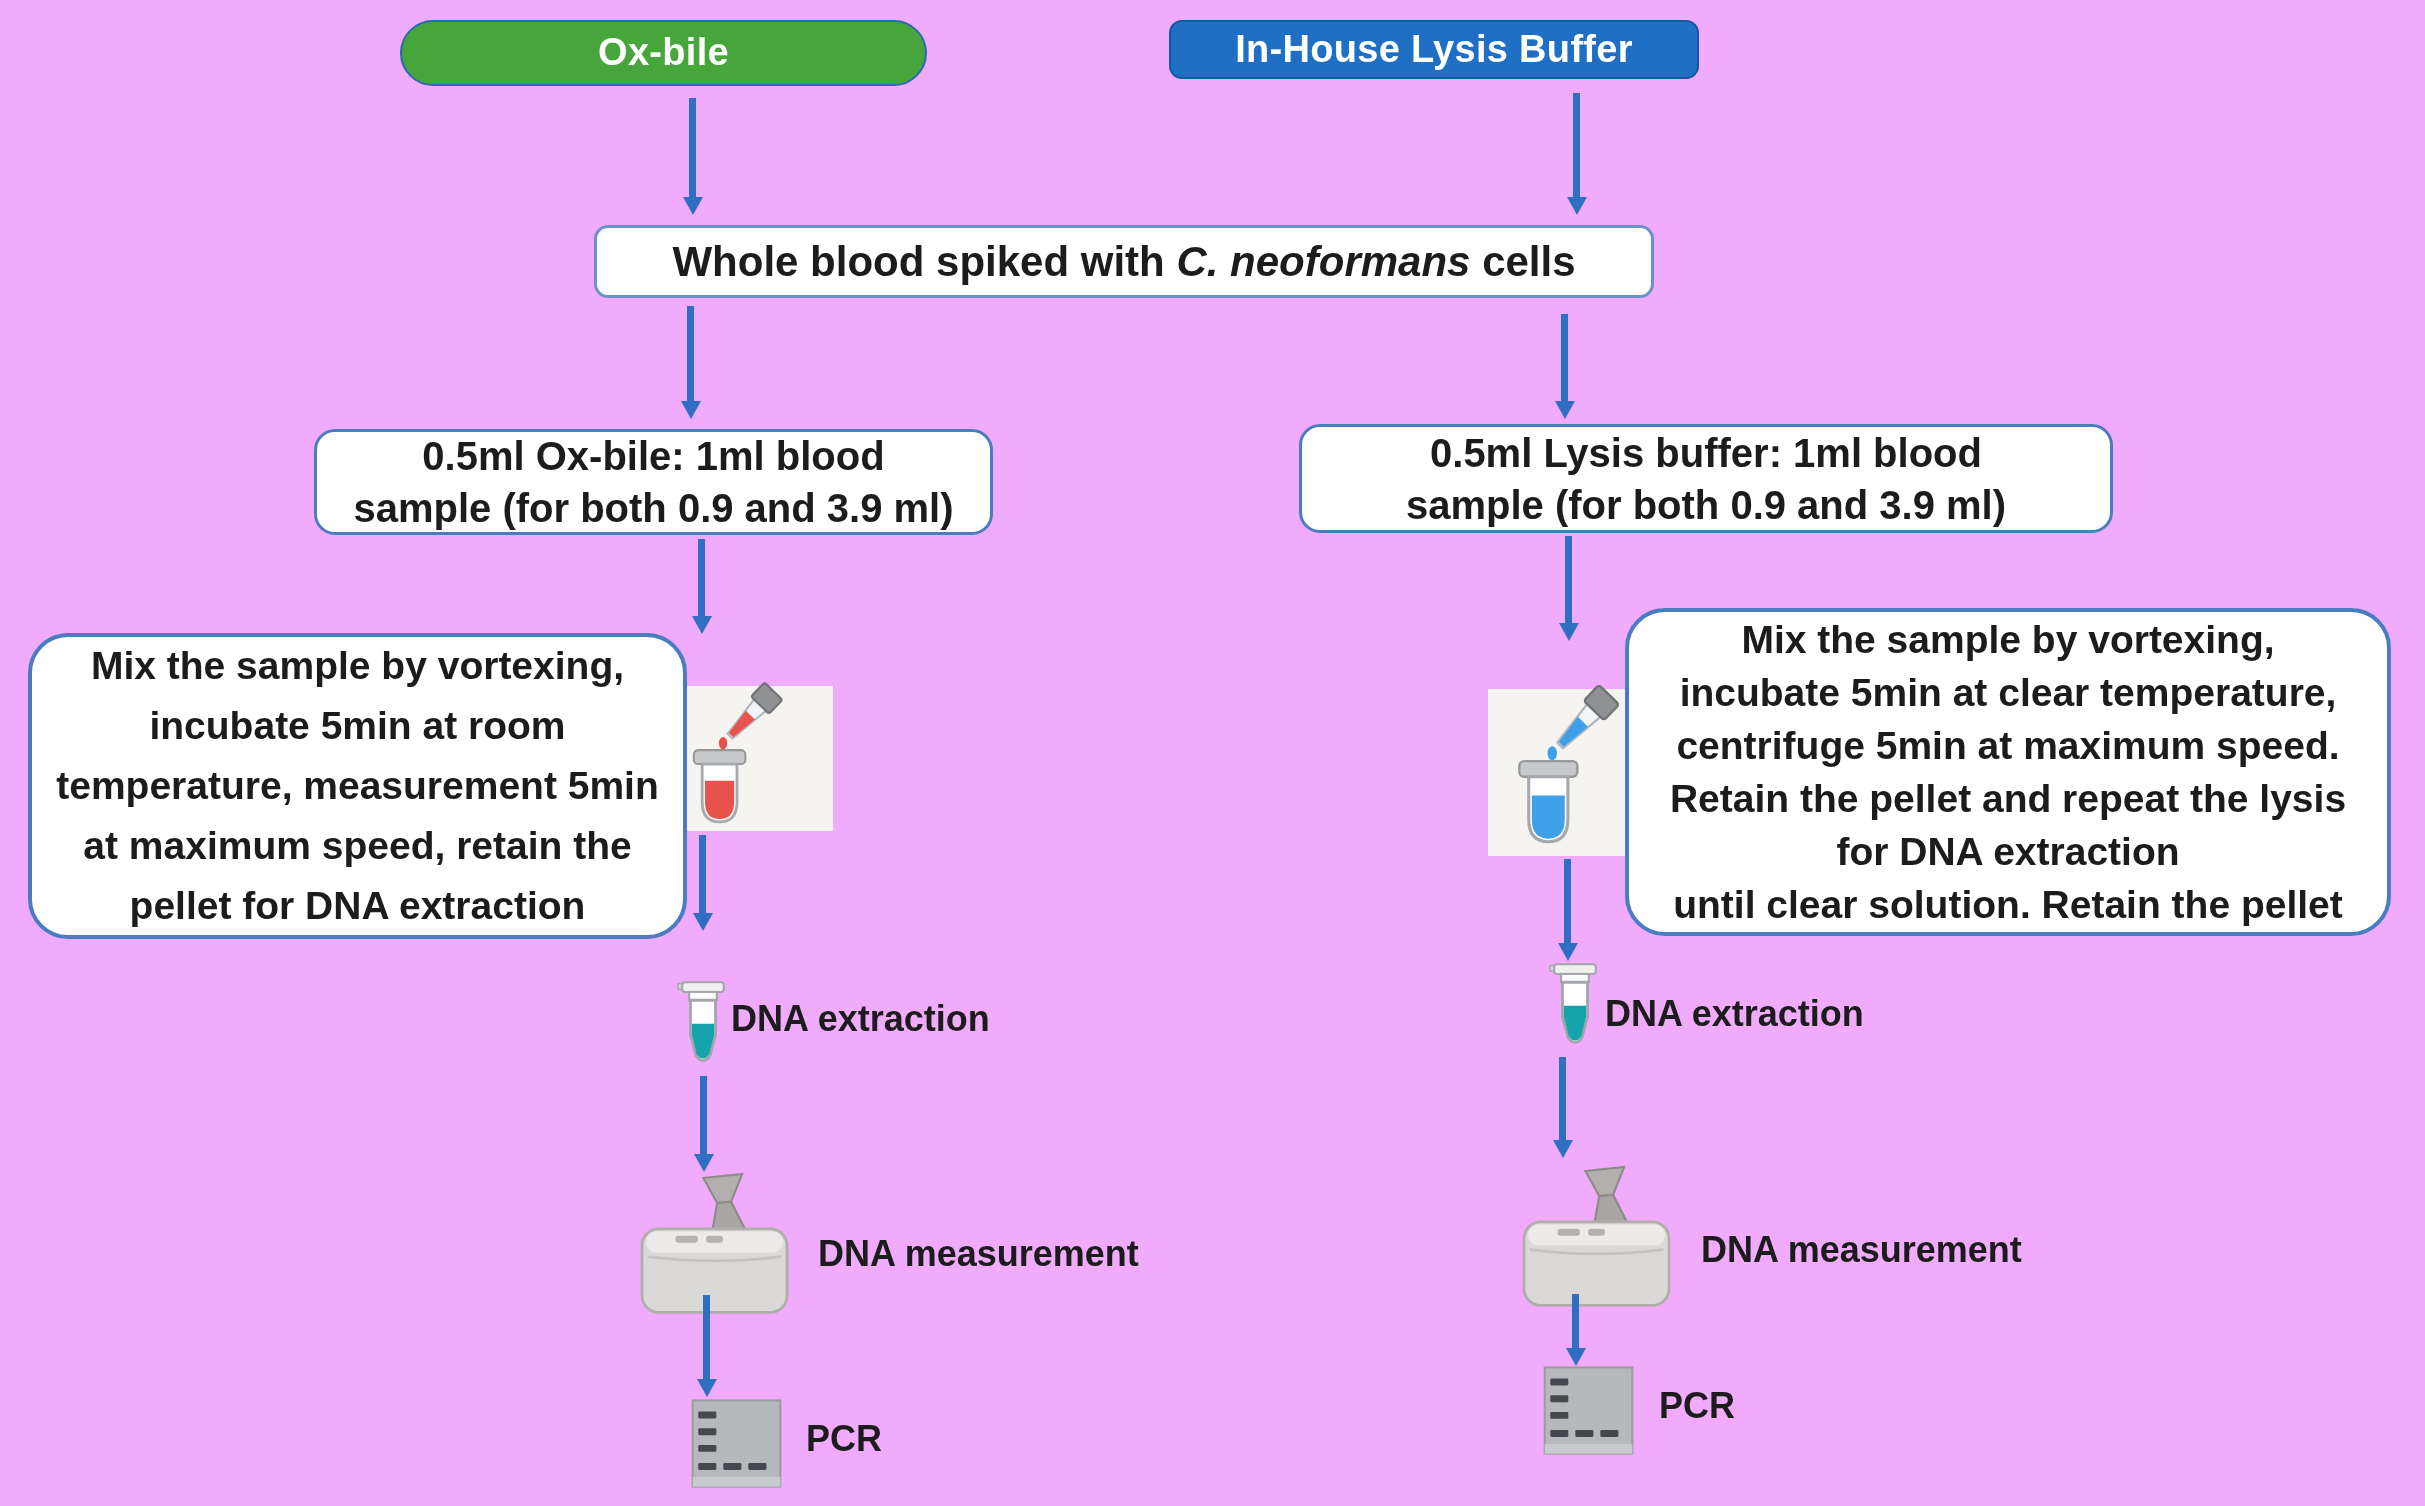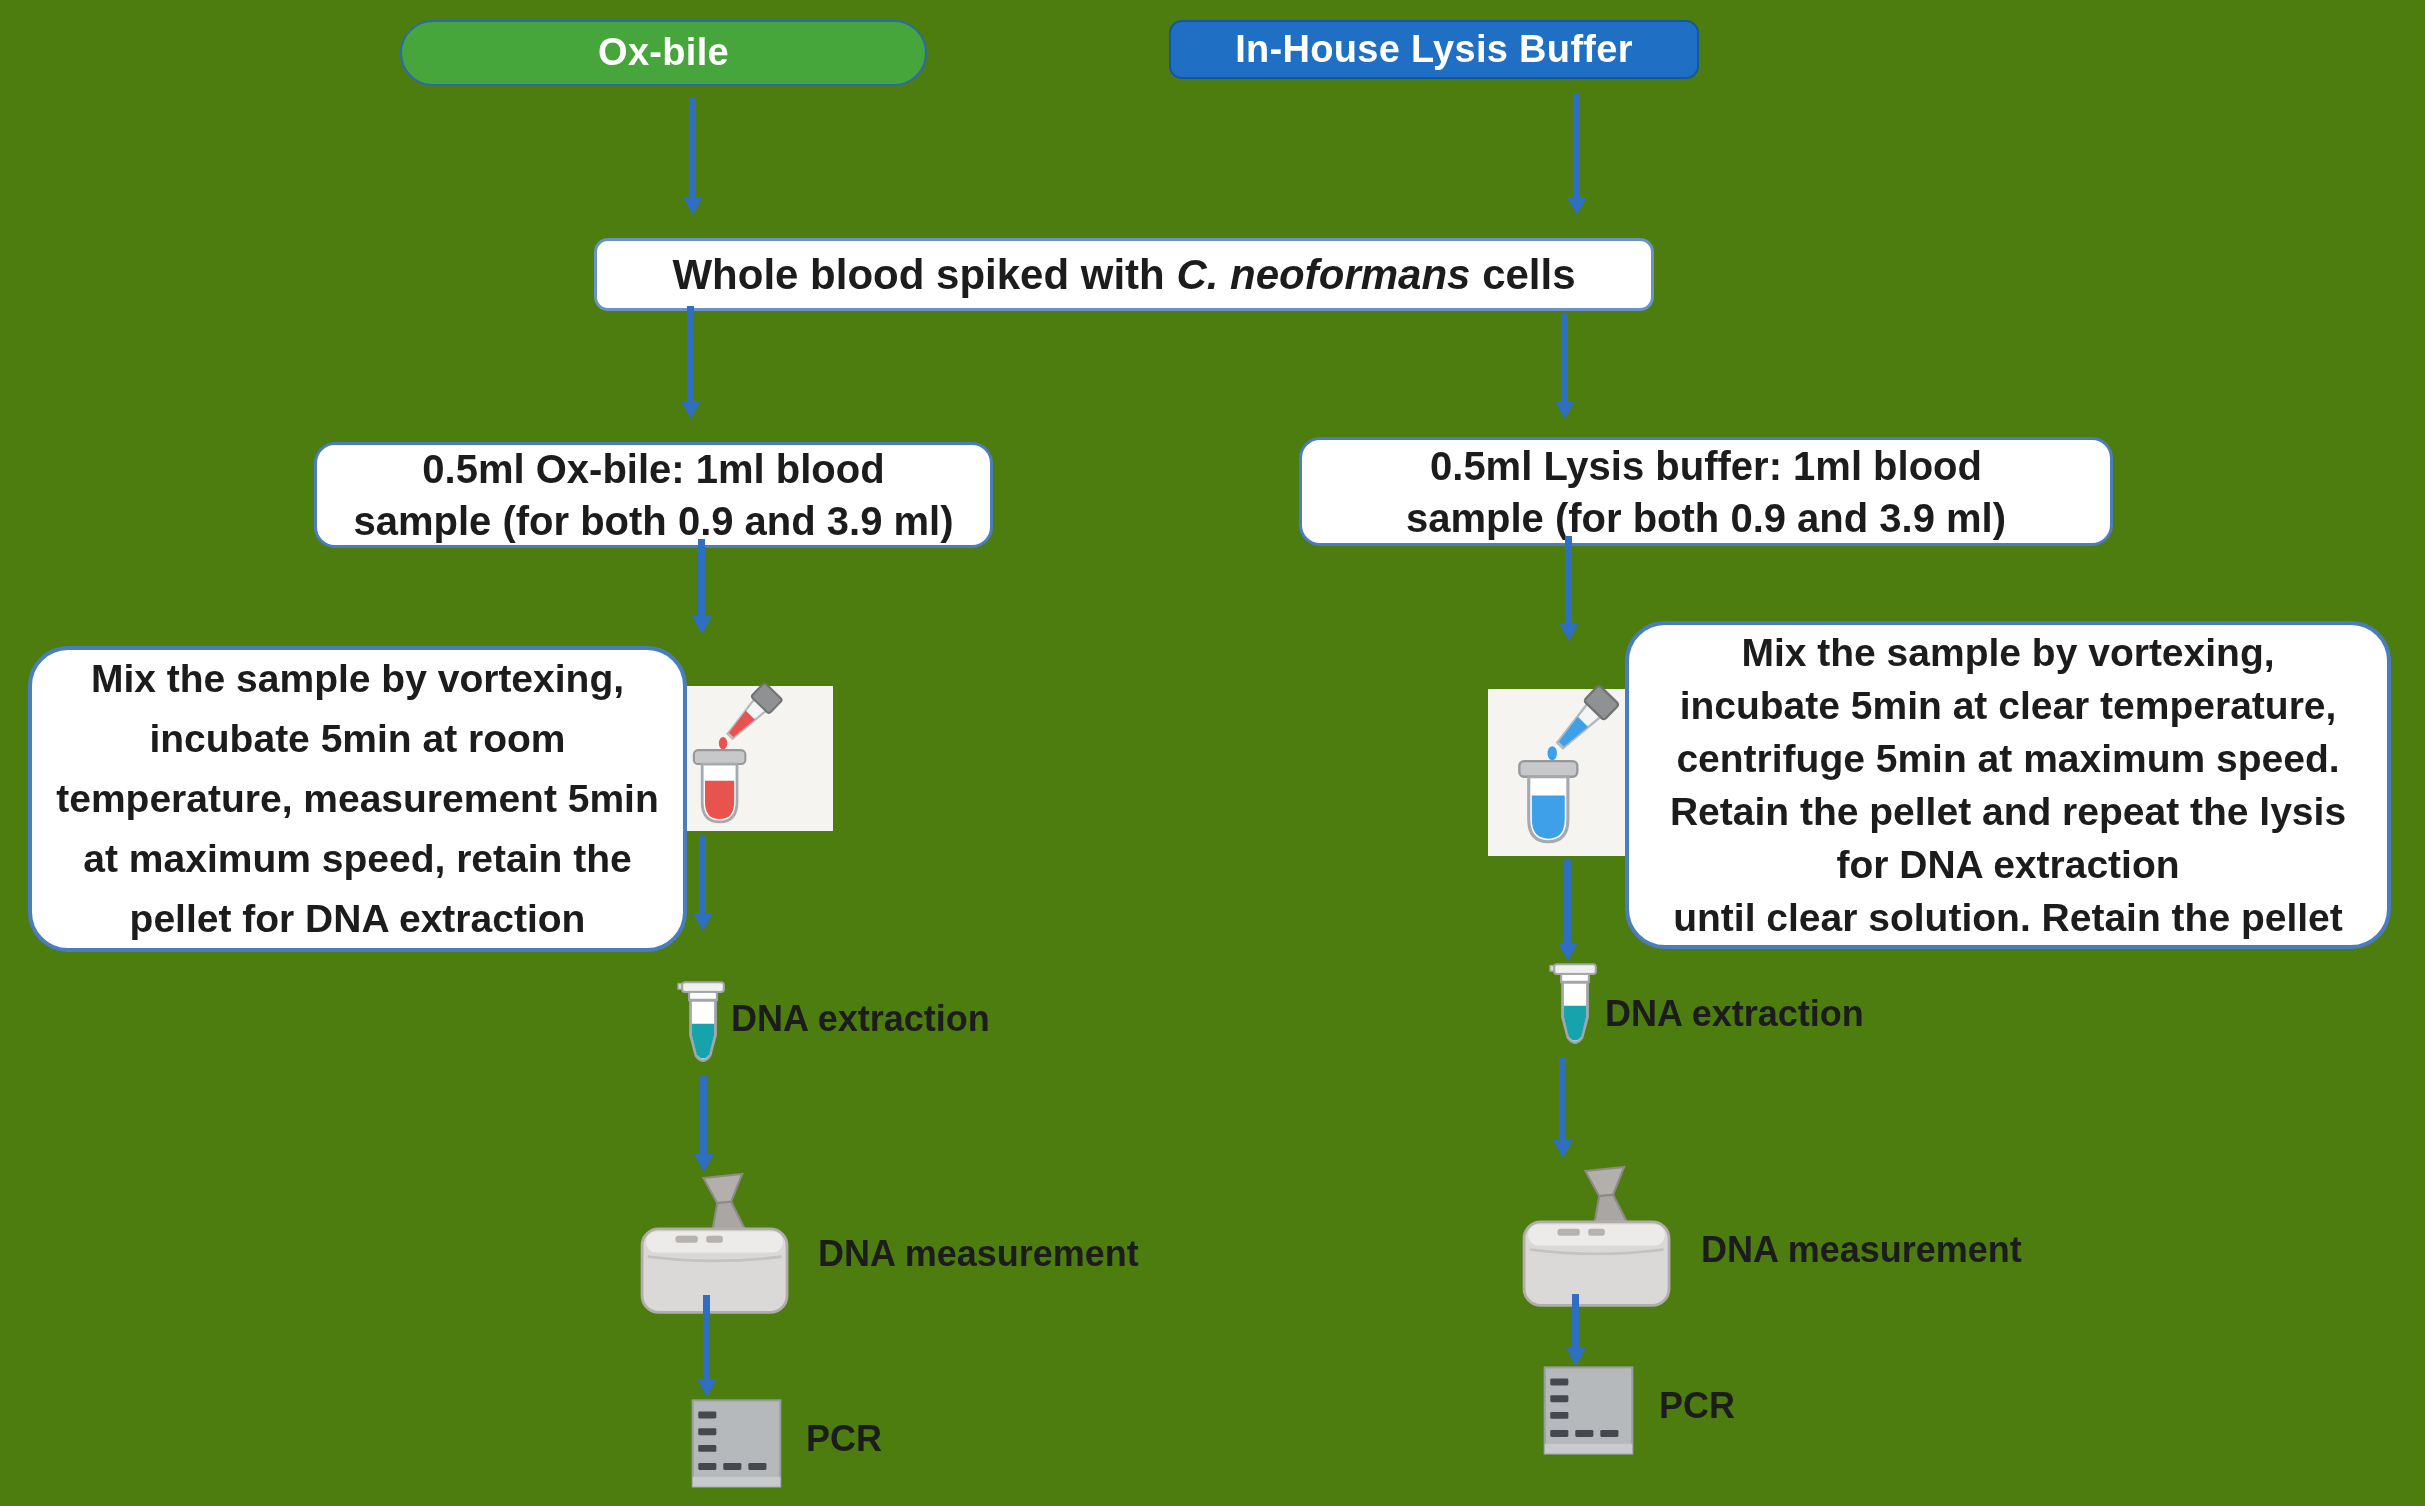--- a/index.html
+++ b/index.html
@@ -1,30 +1,30 @@
 <!DOCTYPE html>
 <html style="font-size:11px"><head>
 <meta charset="utf-8">
 <title>DNA extraction workflow diagram</title>
 <style>
   html,body{margin:0;padding:0;background:#ffffff;}
   .canvas{
-    position:relative;width:2426px;height:1507px;background:#4d7c0f;
+    position:relative;width:2426px;height:1507px;background:#f0abfc;
     font-family:"Liberation Sans",sans-serif;color:#1c1c1c;overflow:hidden;
   }
   .abs{position:absolute;}
   
   .pill{display:flex;align-items:center;justify-content:center;color:#fff;
         font-weight:700;font-size:38px;letter-spacing:0.3px;box-sizing:border-box;}
   .pill-green{background:#46a63c;border:2.8px solid #2a6ab3;border-radius:36px;}
   .pill-blue{background:#1f70c4;border:2.1px solid #15579f;border-radius:13px;}
   
   .box{background:#fff;border:3.5px solid #6b92c6;box-sizing:border-box;
        display:flex;align-items:center;justify-content:center;text-align:left;
-       font-weight:600;margin-top:13px;}
+       font-weight:600;}
   .sample{border-radius:14px;font-size:42px;white-space:pre-wrap;}
   .dose{border-radius:21px;border-color:#4a7dc0;font-size:40px;line-height:52px;
         flex-direction:column;}
   .note{border-radius:40px;border:4.2px solid #4a7dc0;font-size:39px;font-weight:600;
         flex-direction:column;justify-content:center;z-index:2;background:#fff;}
   .note-left{line-height:60px;}
   .note-right{line-height:53px;}
   
   .arrow{display:flex;flex-direction:column;align-items:center;width:21px;z-index:1;}
   .arrow .shaft{width:6.3px;flex:1;background:#2e6fc1;}

